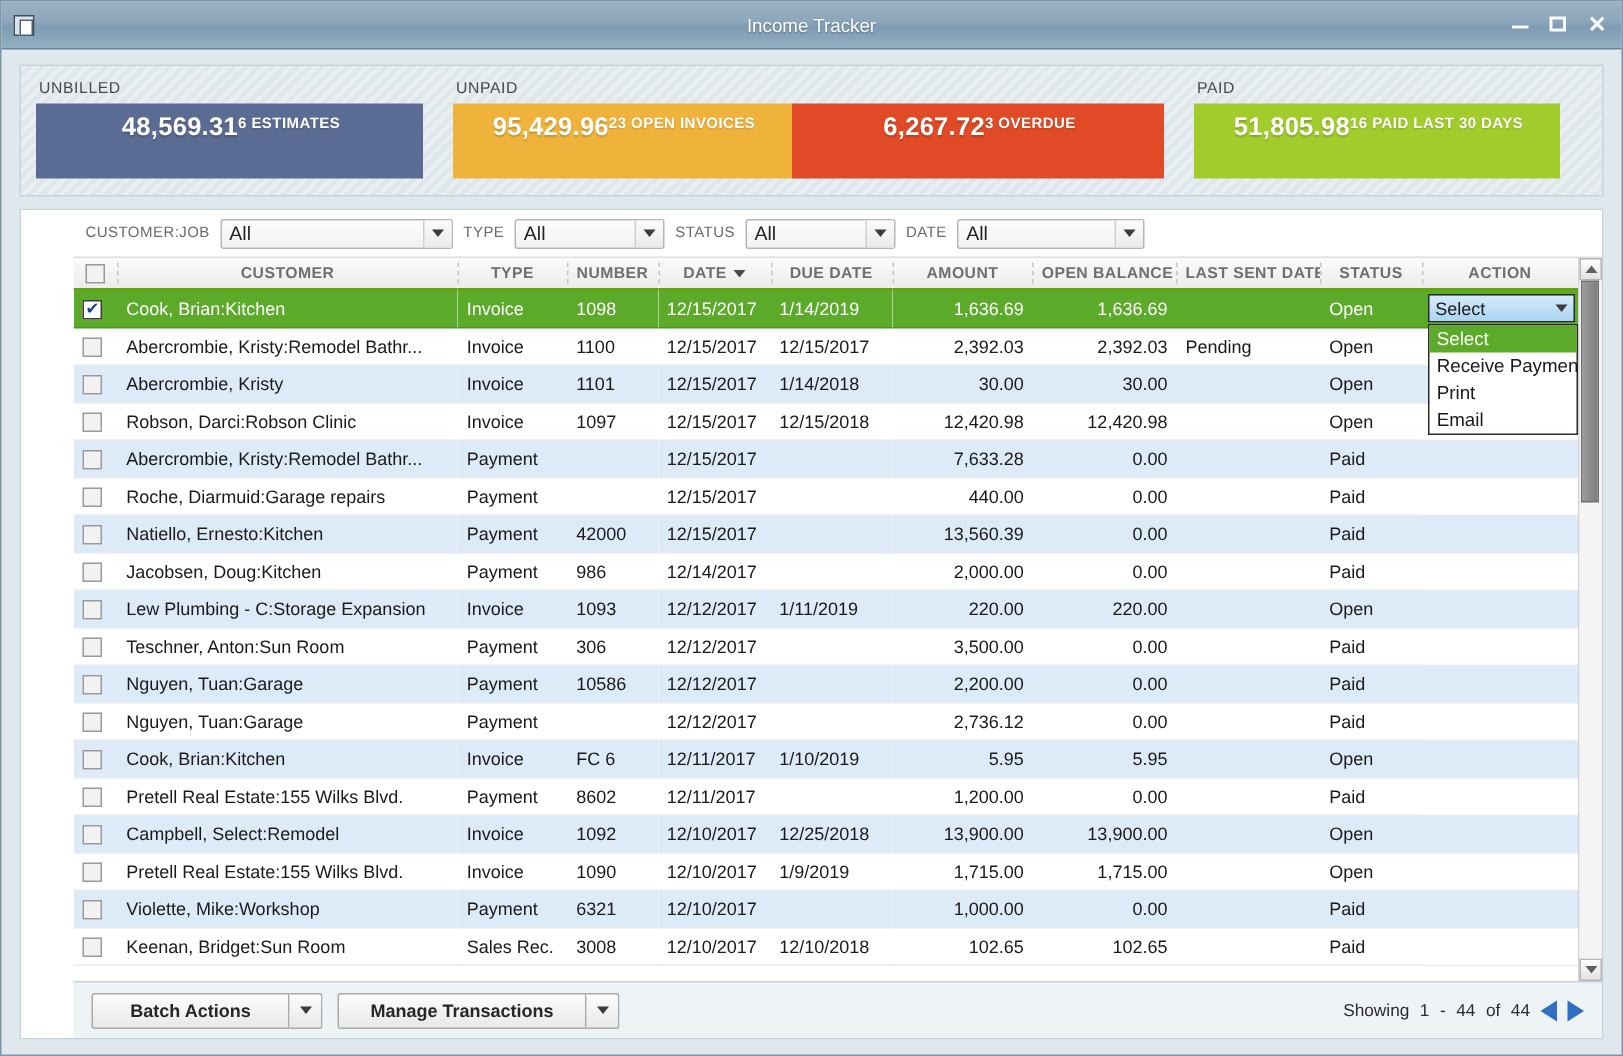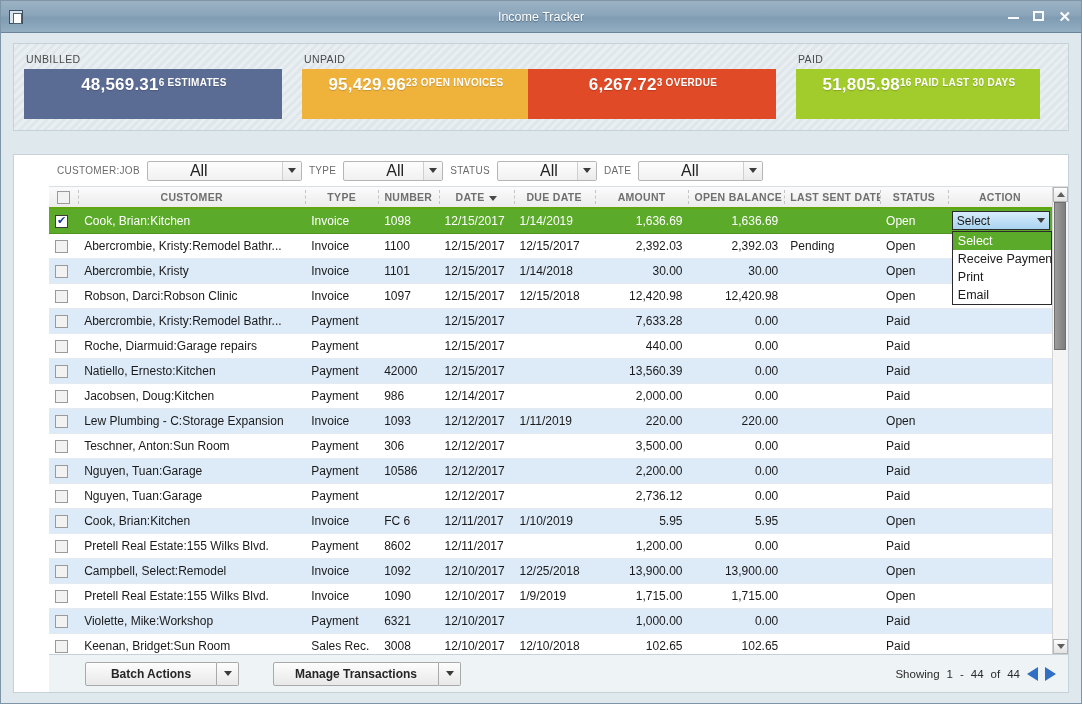--- a/index.html
+++ b/index.html
@@ -59,21 +59,21 @@
 
   
   .moneybar {
     flex: 0 0 auto;
     background: #e7edf0;
     background-image: repeating-linear-gradient(135deg, #e9eef1 0 3px, #e0e7ec 3px 6px);
     border: 1px solid #c6d2d9;
     padding: 9px 10px 11px 10px;
     display: flex;
     gap: 20px;
-    margin-bottom: 23px;
+    margin-bottom: 8px;
   }
   .mb-group { display: flex; flex-direction: column; }
   .mb-label {
     font-size: 10.5px; color: #4a4a4a; letter-spacing: .4px;
     margin-bottom: 4px; padding-left: 2px;
   }
   .mb-cards { display: flex; }
   .mb-card {
     height: 50px; padding: 6px 12px 0 14px;
     color: #fff; display: flex; flex-direction: row; justify-content: center;
@@ -103,21 +103,21 @@
     background: #fff;
     border-bottom: 1px solid #d9e0e4;
   }
   .f-label { font-size: 10px; color: #6b6b6b; letter-spacing: .3px; white-space: nowrap; }
   .f-select {
     position: relative; height: 20px;
     background: linear-gradient(to bottom,#fdfdfd,#f1f1f1);
     border: 1px solid #b6b6b6; border-radius: 2px;
     display: flex; align-items: center;
   }
-  .f-select .val { font-size: 16px; color: #222; padding-left: 5px; flex: 1; margin-left: 37px; }
+  .f-select .val { font-size: 13px; color: #222; padding-left: 5px; flex: 1; }
   .f-select .arrowbox {
     width: 19px; height: 18px; border-left: 1px solid #cfcfcf;
     display: flex; align-items: center; justify-content: center;
     background: linear-gradient(to bottom,#fbfbfb,#eaeaea);
   }
   .caret { width: 0; height: 0; border-left: 4px solid transparent;
            border-right: 4px solid transparent; border-top: 5px solid #3b3b3b; }
   .w-custjob { width: 155px; }
   .w-type { width: 100px; }
   .w-status { width: 100px; }
@@ -227,21 +227,20 @@
     border-top: 1px solid #c6d2d9;
     background: #eef3f5;
   }
   .splitbtn { display: flex; height: 24px; }
   .splitbtn .main {
     background: linear-gradient(to bottom,#fdfdfd,#e8e8e8);
     border: 1px solid #a9a9a9; border-radius: 2px 0 0 2px;
     display: flex; align-items: center; justify-content: center;
     font-size: 12px; font-weight: bold; color: #262626;
     padding: 0 14px;
-    margin-left: 24px;
   }
   .splitbtn .drop {
     width: 22px; background: linear-gradient(to bottom,#fdfdfd,#e8e8e8);
     border: 1px solid #a9a9a9; border-left: none; border-radius: 0 2px 2px 0;
     display: flex; align-items: center; justify-content: center;
   }
   .bw1 .main { width: 132px; }
   .bw2 .main { width: 166px; }
   .paging {
     margin-left: auto; display: flex; align-items: center; gap: 7px;

